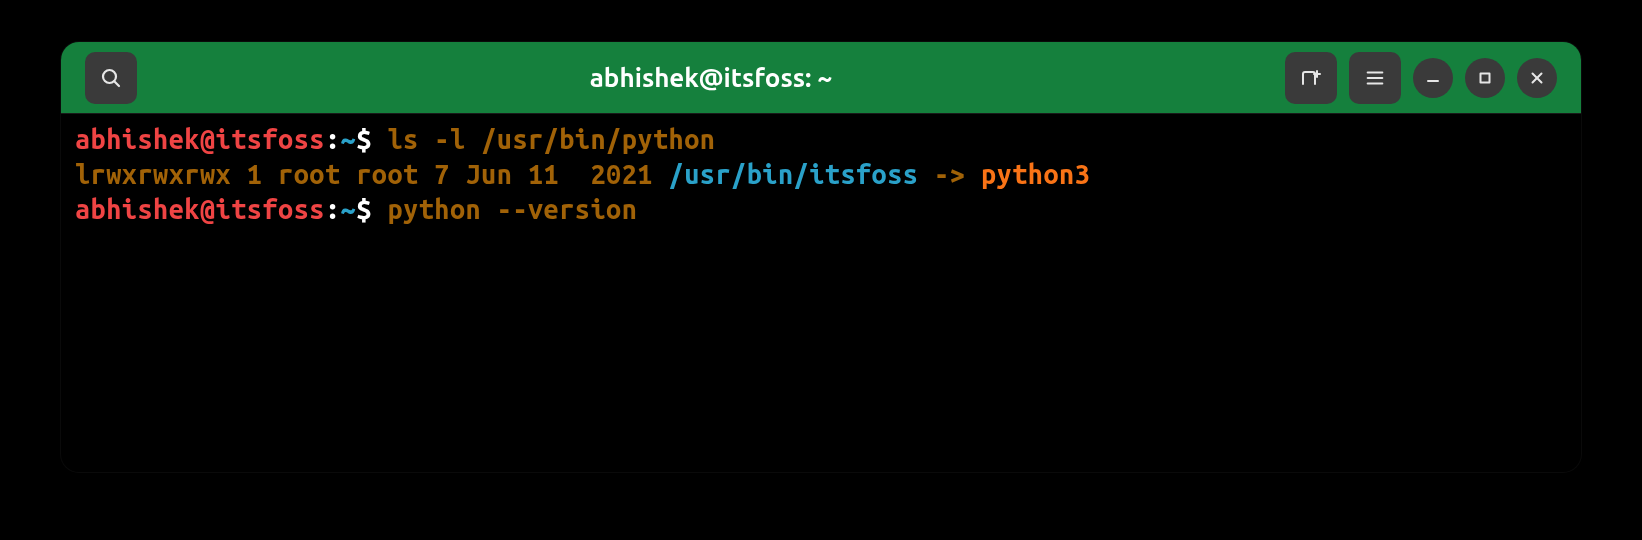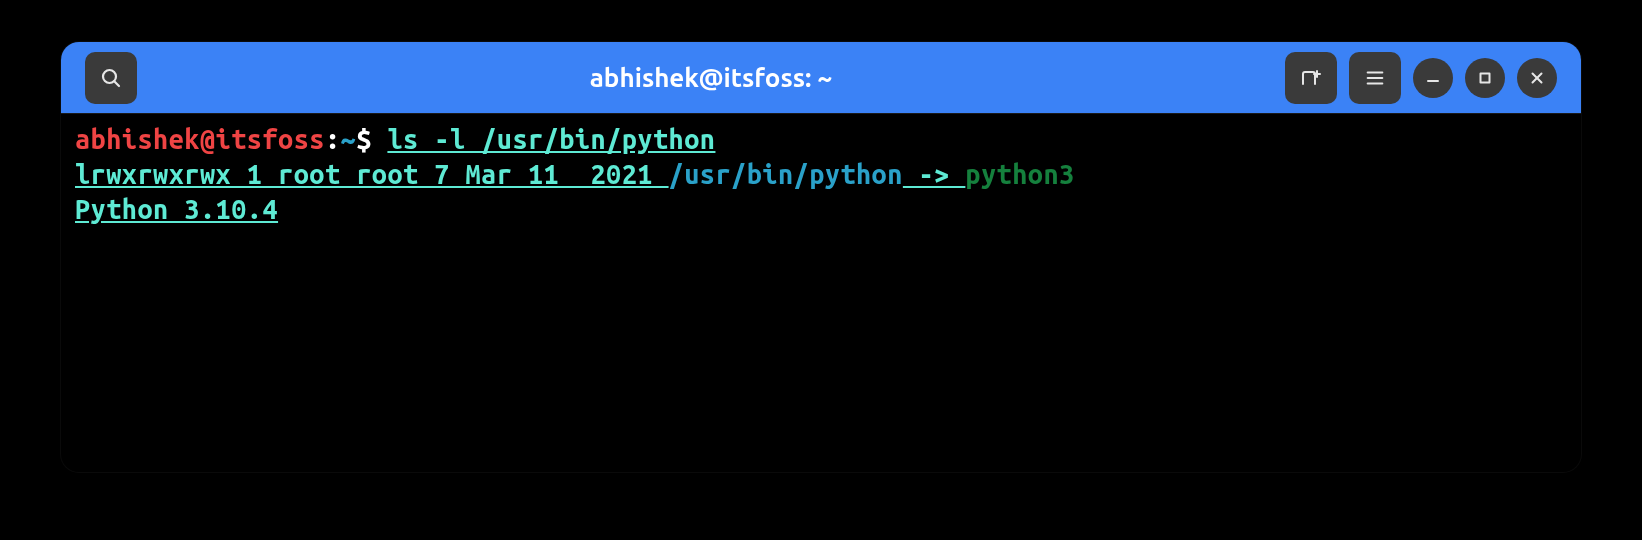--- a/index.html
+++ b/index.html
@@ -20,21 +20,21 @@
   .terminal-window {
     width: 1520px;
     height: 430px;
     background: #000000;
     border-radius: 18px;
     overflow: hidden;
     box-shadow: 0 0 0 1px rgba(255,255,255,0.04), 0 20px 60px rgba(0,0,0,0.6);
   }
   .titlebar {
     height: 72px;
-    background: #3b82f6;
+    background: #15803d;
     display: flex;
     align-items: center;
     padding: 0 24px;
     border-bottom: 1px solid #1a1a1a;
   }
   .titlebar-left {
     display: flex;
     align-items: center;
     flex: 0 0 auto;
   }
@@ -80,23 +80,23 @@
     line-height: 1.3;
     font-weight: 600;
     color: #ffffff;
     font-family: "Ubuntu Mono", "DejaVu Sans Mono", "Liberation Mono", monospace;
     letter-spacing: 0.5px;
   }
   .prompt-user { color: #ef4444; }
   .prompt-colon { color: #ffffff; }
   .prompt-path { color: #2aa1c9; }
   .prompt-dollar { color: #ffffff; }
-  .cmd-text { color: #5eead4; text-decoration: underline; }
+  .cmd-text { color: #a16207; }
   .symlink-path { color: #2aa1c9; font-weight: 700; }
-  .symlink-target { color: #15803d; font-weight: 700; margin-top: 44px; }
+  .symlink-target { color: #f97316; font-weight: 700; margin-top: 44px; }
   .cursor-block {
     display: inline-block;
     width: 15px;
     height: 28px;
     background: #ffffff;
     vertical-align: text-bottom;
     margin-left: 2px;
   }
   .line {
     white-space: pre;
@@ -158,16 +158,16 @@
             <line x1="3.5" y1="3.5" x2="12.5" y2="12.5"></line>
             <line x1="12.5" y1="3.5" x2="3.5" y2="12.5"></line>
           </svg>
         </span>
       </div>
     </div>
   </div>
 
   <div class="terminal-body">
     <div class="line"><span class="prompt-user">abhishek@itsfoss</span><span class="prompt-colon">:</span><span class="prompt-path">~</span><span class="prompt-dollar">$ </span><span class="cmd-text">ls -l /usr/bin/python</span></div>
-    <div class="line"><span class="cmd-text">lrwxrwxrwx 1 root root 7 Mar 11  2021 </span><span class="symlink-path">/usr/bin/python</span><span class="cmd-text"> -&gt; </span><span class="symlink-target">python3</span></div>
-    <div class="line"><span class="cmd-text">Python 3.10.4</span></div>
+    <div class="line"><span class="cmd-text">lrwxrwxrwx 1 root root 7 Jun 11  2021 </span><span class="symlink-path">/usr/bin/itsfoss</span><span class="cmd-text"> -&gt; </span><span class="symlink-target">python3</span></div>
+    <div class="line"><span class="prompt-user">abhishek@itsfoss</span><span class="prompt-colon">:</span><span class="prompt-path">~</span><span class="prompt-dollar">$ </span><span class="cmd-text">python --version</span></div>
   </div>
 </div>
 
 </body></html>

